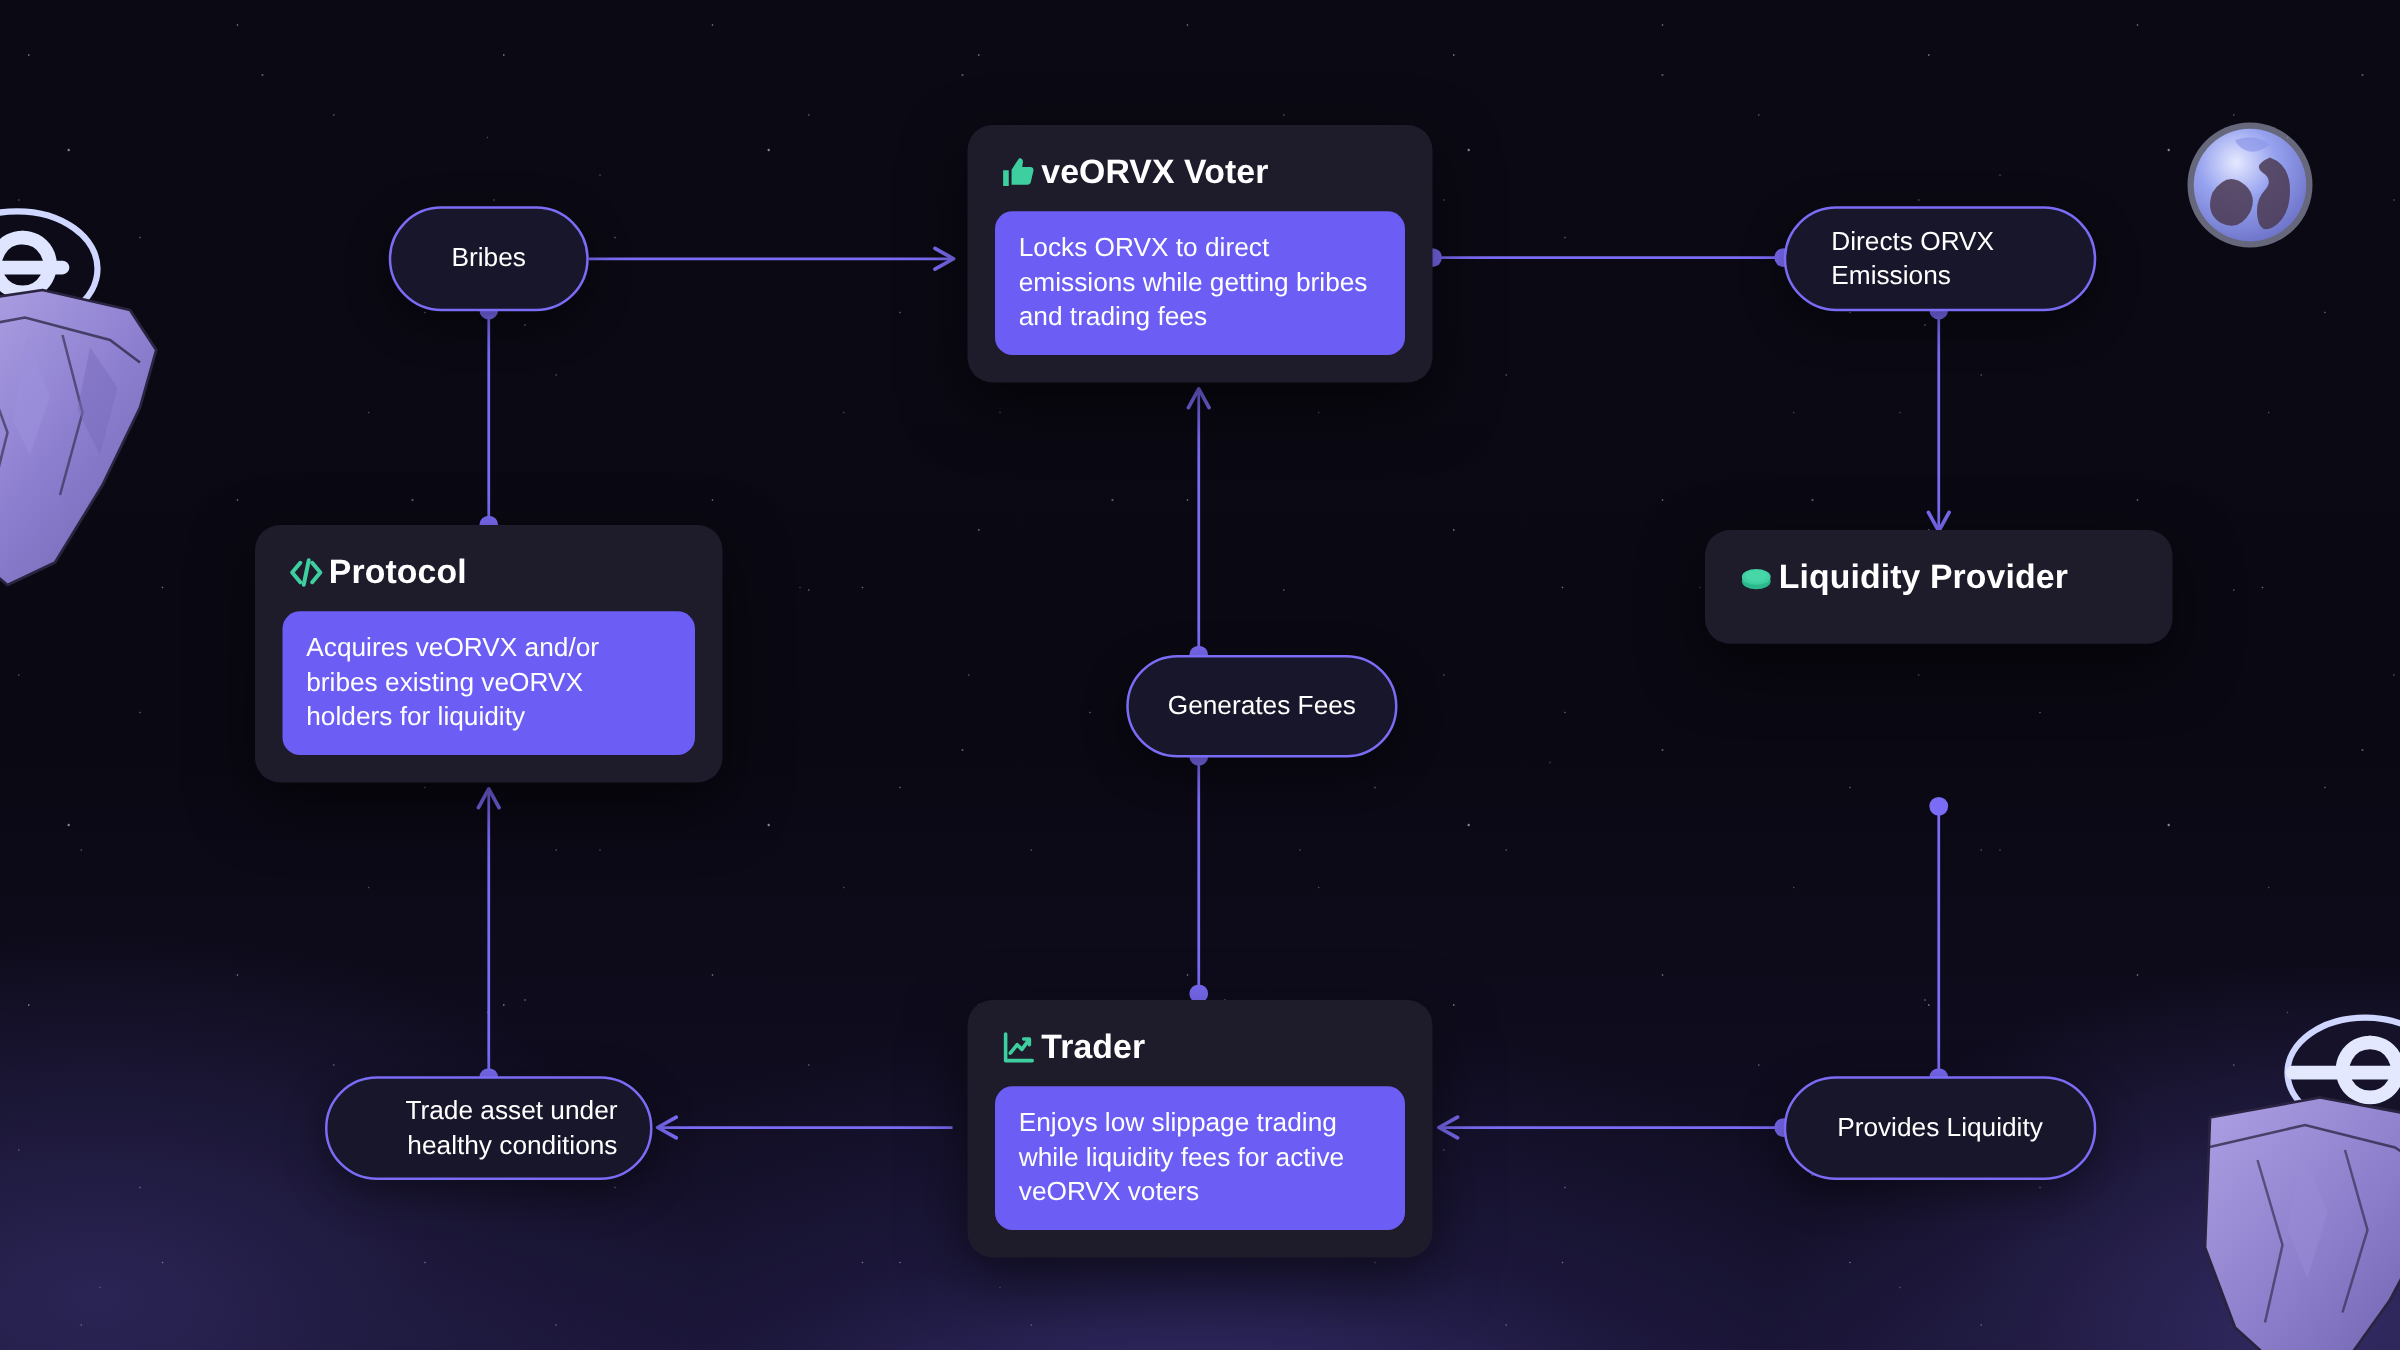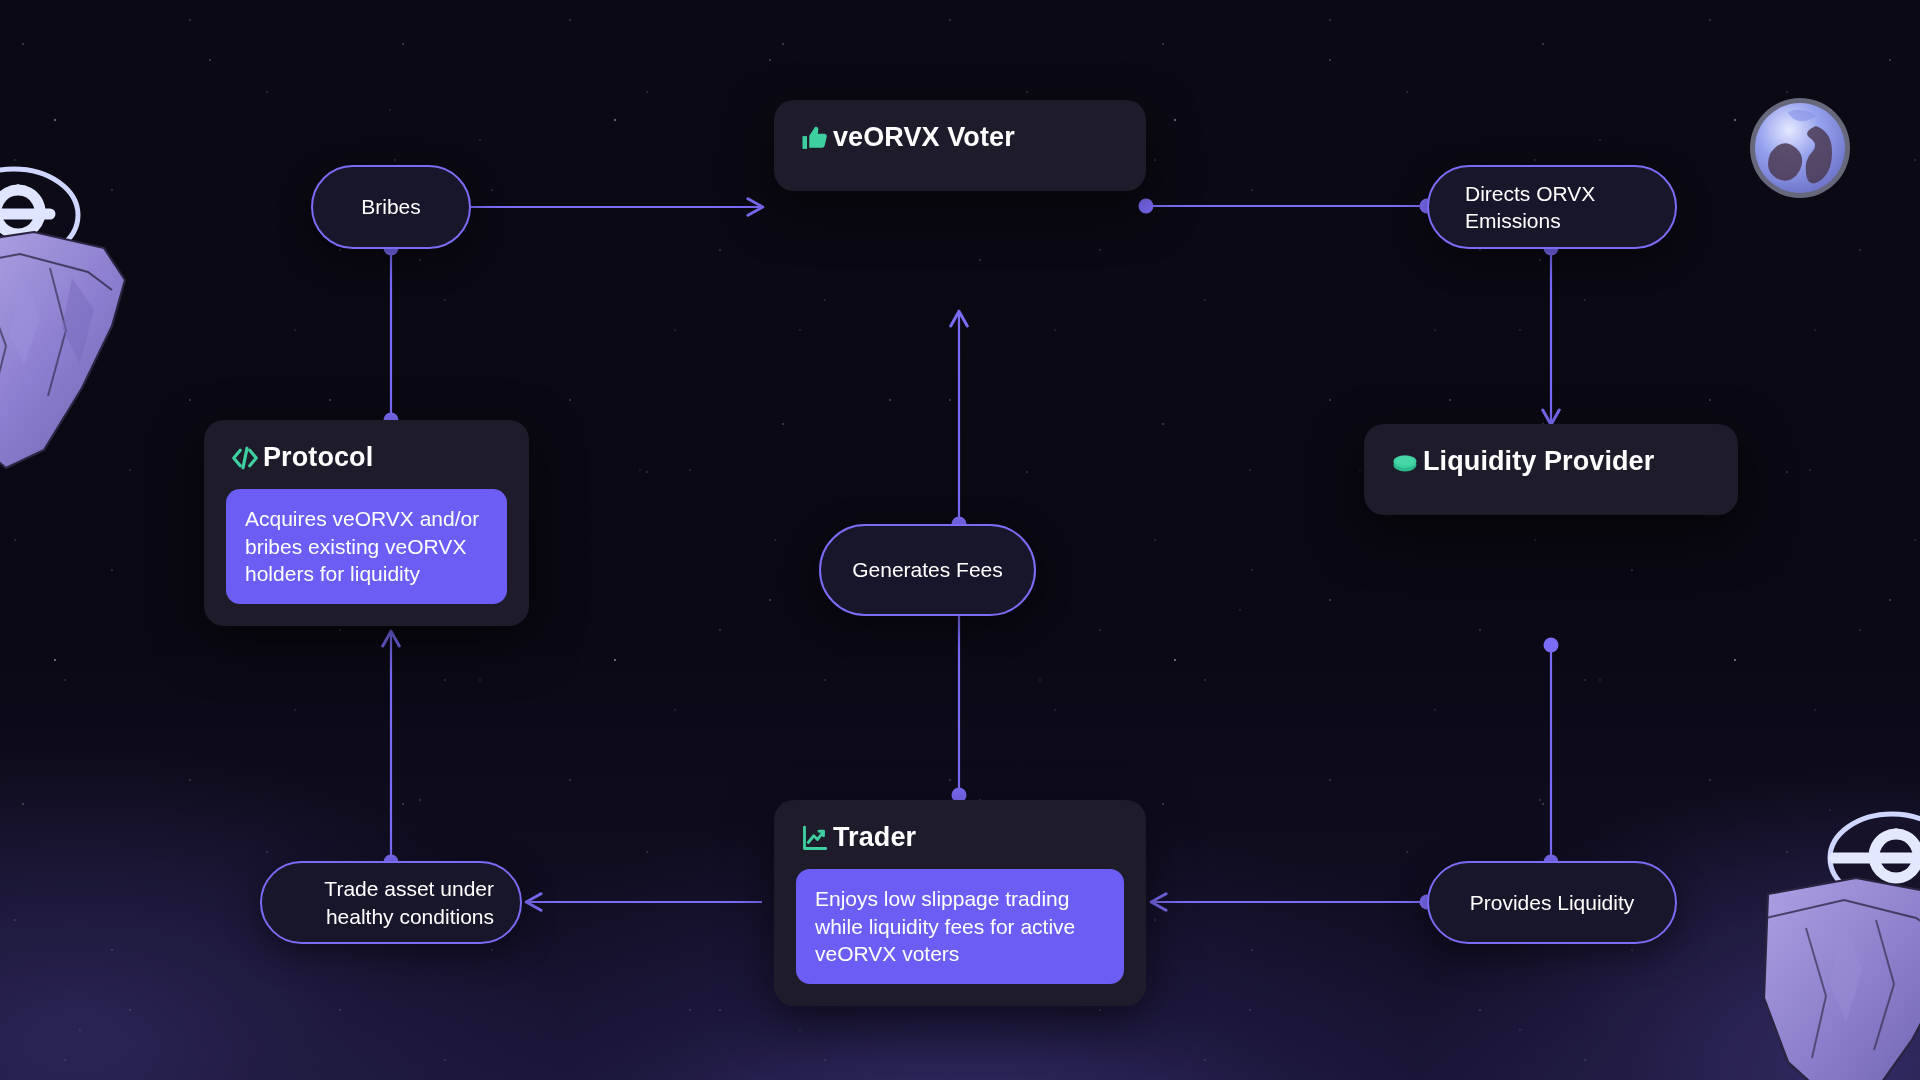--- a/index.html
+++ b/index.html
@@ -236,23 +236,24 @@
   <div class="node card" id="card-veorvx-voter" style="left:774px; top:100px; width:372px;">
     <div class="card-head">
       <span>
         <svg class="icon-svg" width="30" height="30" viewBox="0 0 24 24">
           <path d="M2 10.5h3.6v10.2H2z" fill="#3ecfa0"></path>
           <path d="M7.4 10.2 12.1 3c1.6-.3 2.7.7 2.6 2.2l-.5 3.3h5.2c1.4 0 2.3 1.1 2 2.4l-1.7 7.3c-.2 1-1.1 1.6-2.1 1.6H7.4z" fill="#3ecfa0"></path>
         </svg>
       </span>
       <span class="card-title">veORVX Voter</span>
     </div>
-  </div>
-
-  <div class="node card" id="card-protocol" style="left:204px; top:420px; width:325px;">
+    <div class="card-body">Locks ORVX to direct emissions while getting bribes and trading fees</div>
+  </div>
+
+  <div class="node card" id="card-protocol" style="left:204px; top:420px; width:374px;">
     <div class="card-head">
       <span>
         <svg class="icon-svg" width="30" height="30" viewBox="0 0 24 24" fill="none" stroke="#3ecfa0" stroke-width="2.6" stroke-linecap="round" stroke-linejoin="round">
           <path d="M8.2 5.8 3 12l5.2 6.2"></path>
           <path d="M15.8 5.8 21 12l-5.2 6.2"></path>
           <path d="M13.6 4.2 10.4 19.8"></path>
         </svg>
       </span>
       <span class="card-title">Protocol</span>
     </div>
@@ -287,21 +288,21 @@
   </div>
 
   <div class="node pill" id="pill-bribes" style="left:311px; top:165px; width:160px; height:84px;">
     <span>Bribes</span>
   </div>
 
   <div class="node pill" id="pill-directs-orvx-emissions" style="left:1427px; top:165px; width:250px; height:84px; justify-content:flex-start; text-align:left; padding-left:36px;">
     <span>Directs ORVX Emissions</span>
   </div>
 
-  <div class="node pill" id="pill-generates-fees" style="left:819px; top:524px; width:217px; height:92px;">
+  <div class="node pill" id="pill-generates-fees" style="left:901px; top:524px; width:217px; height:82px;">
     <span>Generates Fees</span>
   </div>
 
   <div class="node pill" id="pill-trade-asset" style="left:260px; top:861px; width:262px; height:83px;">
     <span>Trade asset under healthy conditions</span>
   </div>
 
   <div class="node pill" id="pill-provides-liquidity" style="left:1427px; top:861px; width:250px; height:83px;">
     <span>Provides Liquidity</span>
   </div>

